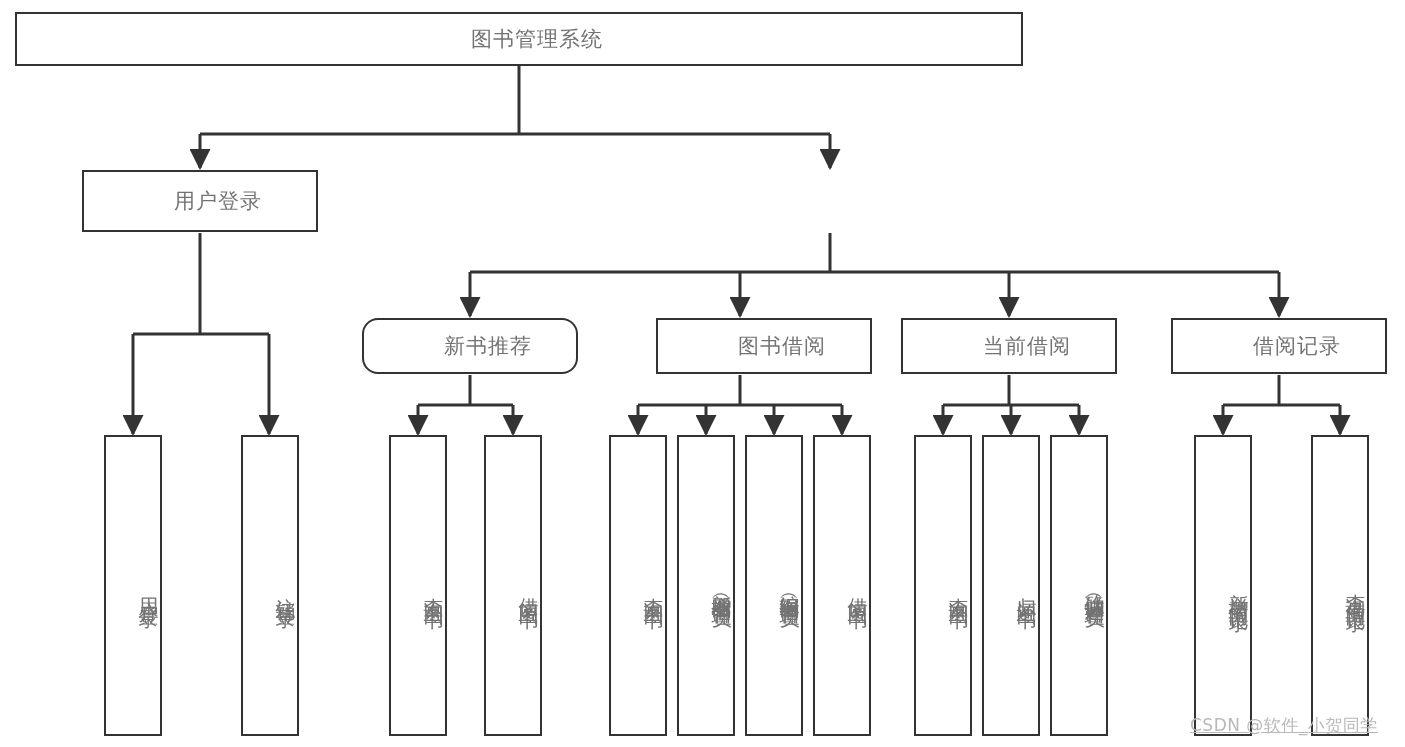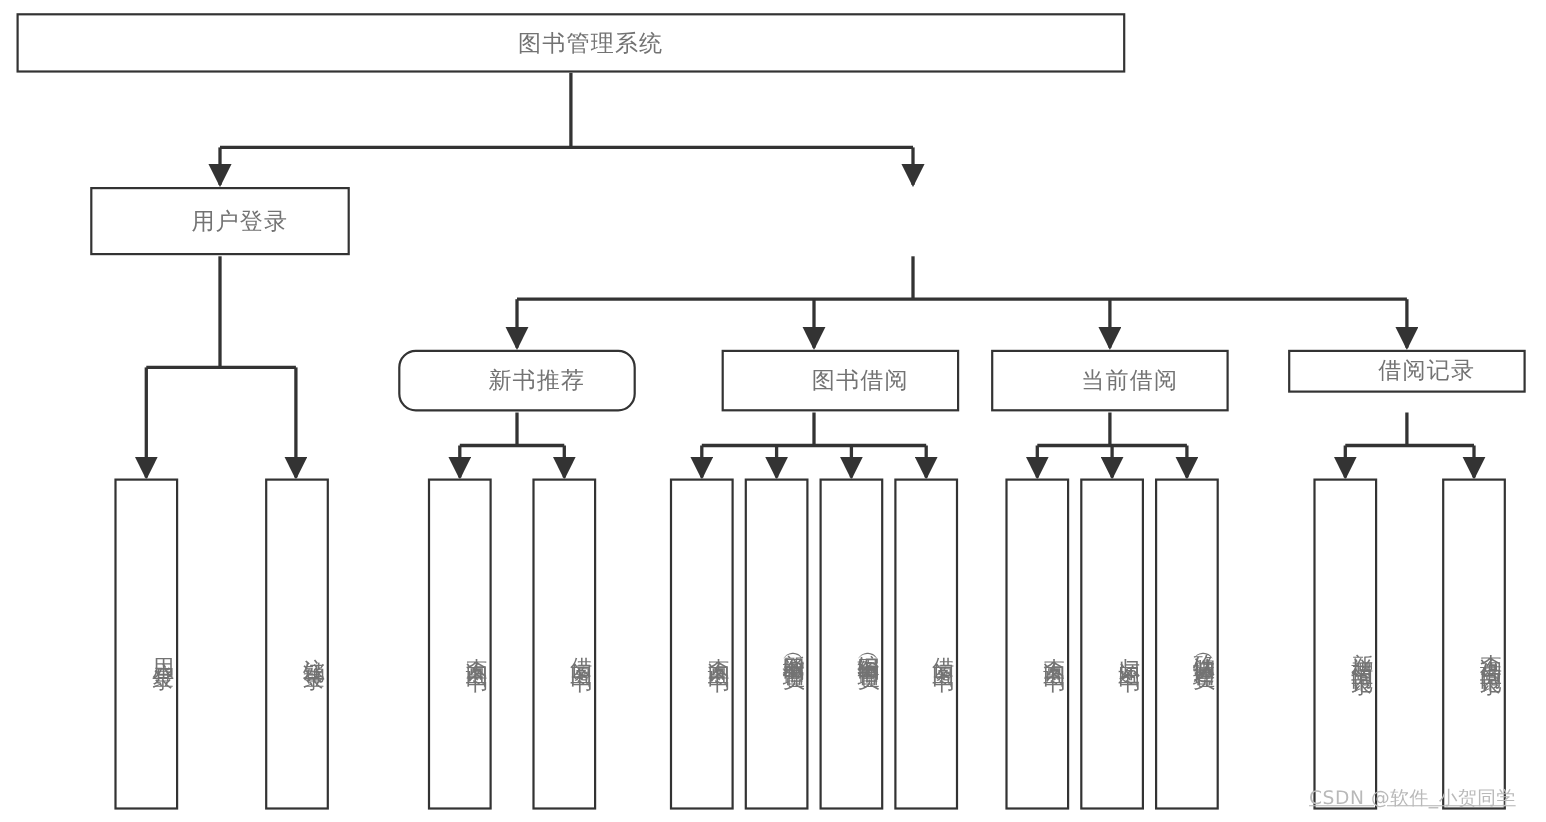--- a/index.html
+++ b/index.html
@@ -133,21 +133,21 @@
 
   <div class="node horizontal" style="left:362px; top:318px; width:216px; height:56px;border-radius:16px;">
     <span class="node-label">新书推荐</span>
   </div>
   <div class="node horizontal" style="left:656px; top:318px; width:216px; height:56px;">
     <span class="node-label">图书借阅</span>
   </div>
   <div class="node horizontal" style="left:901px; top:318px; width:216px; height:56px;">
     <span class="node-label">当前借阅</span>
   </div>
-  <div class="node horizontal" style="left:1171px; top:318px; width:216px; height:39px;">
+  <div class="node horizontal" style="left:1171px; top:318px; width:216px; height:56px;">
     <span class="node-label">借阅记录</span>
   </div>
 
   <div class="node vertical" style="left:104px; top:435px; width:58px; height:301px;">
     <span class="node-label">用户登录</span>
   </div>
   <div class="node vertical" style="left:241px; top:435px; width:58px; height:301px;">
     <span class="node-label">注销登录</span>
   </div>
 

